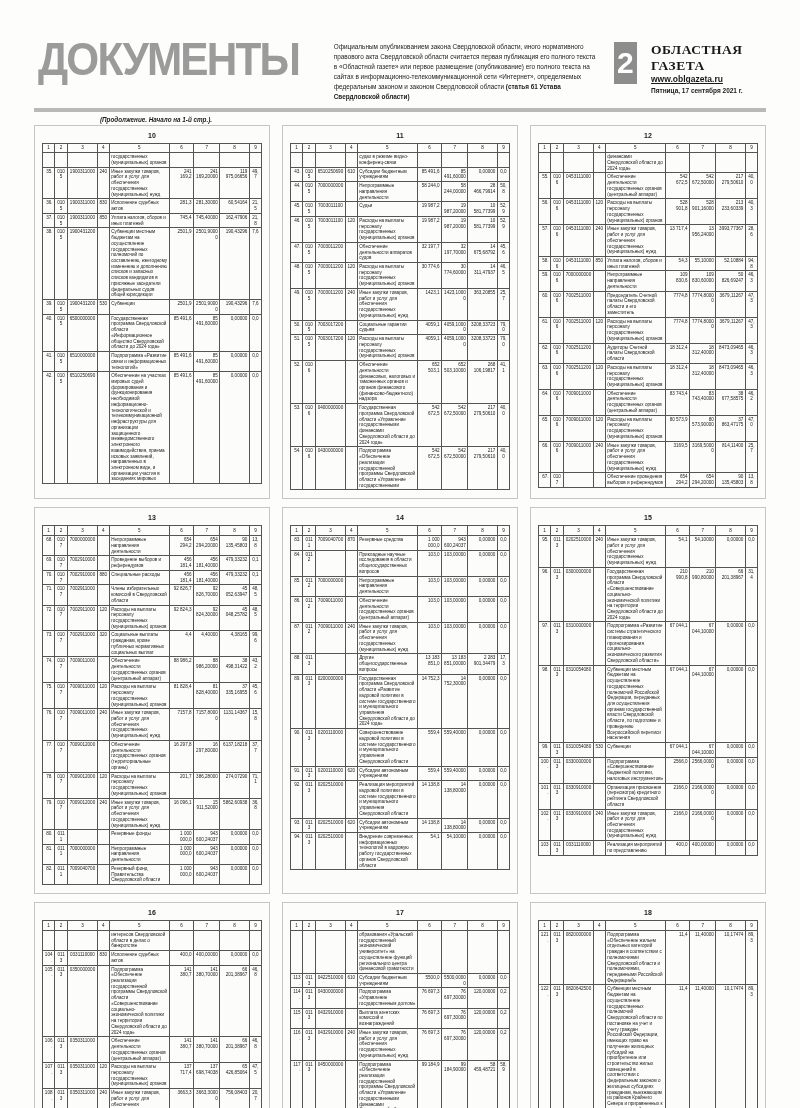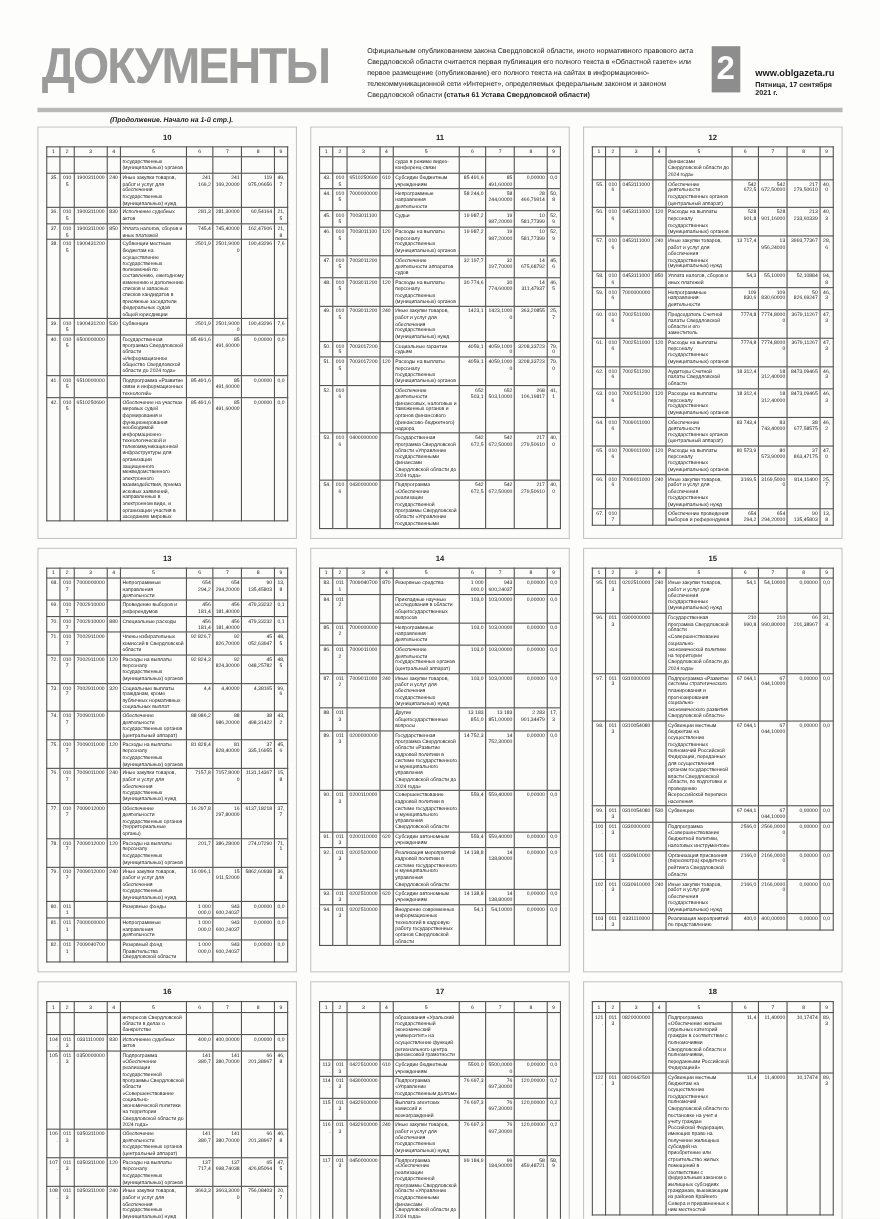--- a/index.html
+++ b/index.html
@@ -9,21 +9,21 @@
   
   .hdr{display:flex;align-items:flex-start;padding:38px 34px 0 38px;box-sizing:border-box;}
   .masthead{font-weight:bold;font-size:46px;line-height:0.95;color:#9b9b9b;letter-spacing:-2px;
             transform:scaleX(.92);transform-origin:left top;white-space:nowrap;}
   .notice{margin-left:12px;width:345px;font-size:6.4px;line-height:1.55;color:#222;padding-top:4px;}
   .notice b{font-weight:bold;}
   .pagebox{width:30px;height:42px;background:#8d8d8d;color:#fff;font-size:30px;font-weight:bold;
            display:flex;align-items:center;justify-content:center;margin-left:14px;margin-top:4px;}
   .brand{margin-left:14px;padding-top:4px;}
   .brand-title{font-family:"Liberation Serif",serif;font-size:13.5px;font-weight:bold;letter-spacing:.5px;}
-  .brand-url{font-size:8.5px;font-weight:bold;margin-top:19px;}
+  .brand-url{font-size:8.5px;font-weight:bold;margin-top:0;text-decoration:underline;}
   .brand-date{font-size:6.5px;font-weight:bold;margin-top:3px;}
   .rule{height:4px;background:#b9b9b9;margin:6px 34px 0 34px;}
 
   
   .cont-row{display:flex;padding:0 34px;margin-top:4px;}
   .cont-row>div{flex:1;text-align:center;font-size:6.3px;font-style:italic;font-weight:bold;}
 
   
   .grid{display:grid;grid-template-columns:repeat(3,1fr);gap:8px 12px;padding:2px 34px 0 34px;}
   .block{border:1px solid #c6c6c4;background:#fcfcfb;padding:6px 7px 8px 7px;min-height:308px;box-sizing:border-box;}
@@ -45,20 +45,21 @@
   <div class="hdr">
     <div class="masthead">ДОКУМЕНТЫ</div>
     <div class="notice">
       <span>Официальным опубликованием закона Свердловской области, иного нормативного правового акта</span>
       <span>Свердловской области считается первая публикация его полного текста в «Областной газете»</span>
       <span>или первое размещение (опубликование) его полного текста на сайтах в информационно-телекоммуникационной сети</span>
       <span>«Интернет», определяемых  федеральным законом и законом Свердловской области </span><b>(статья 61 Устава Свердловской области)</b>
     </div>
     <div class="pagebox">2</div>
     <div class="brand">
+      <div class="brand-title">ОБЛАСТНАЯ ГАЗЕТА</div>
       <div class="brand-url">www.oblgazeta.ru</div>
       <div class="brand-date">Пятница, 17 сентября 2021 г.</div>
     </div>
   </div>
 
   <div class="rule"></div>
 
   <div class="cont-row">
     <div>(Продолжение. Начало на 1-й стр.).</div>
     <div></div>

